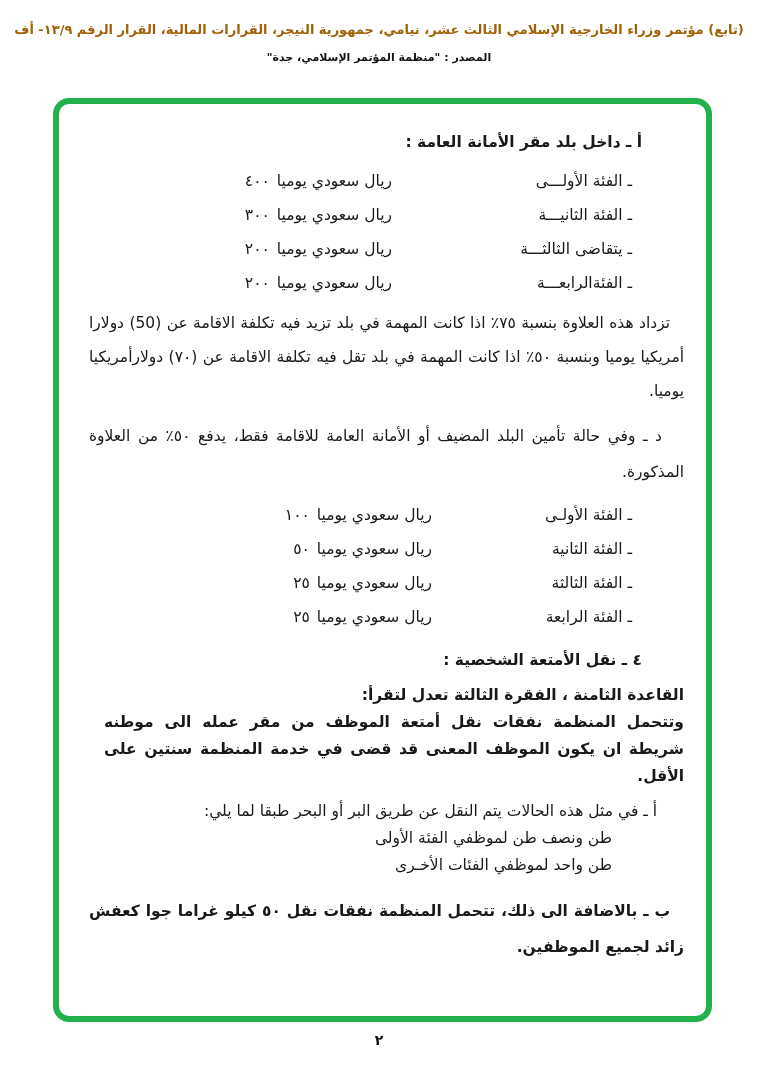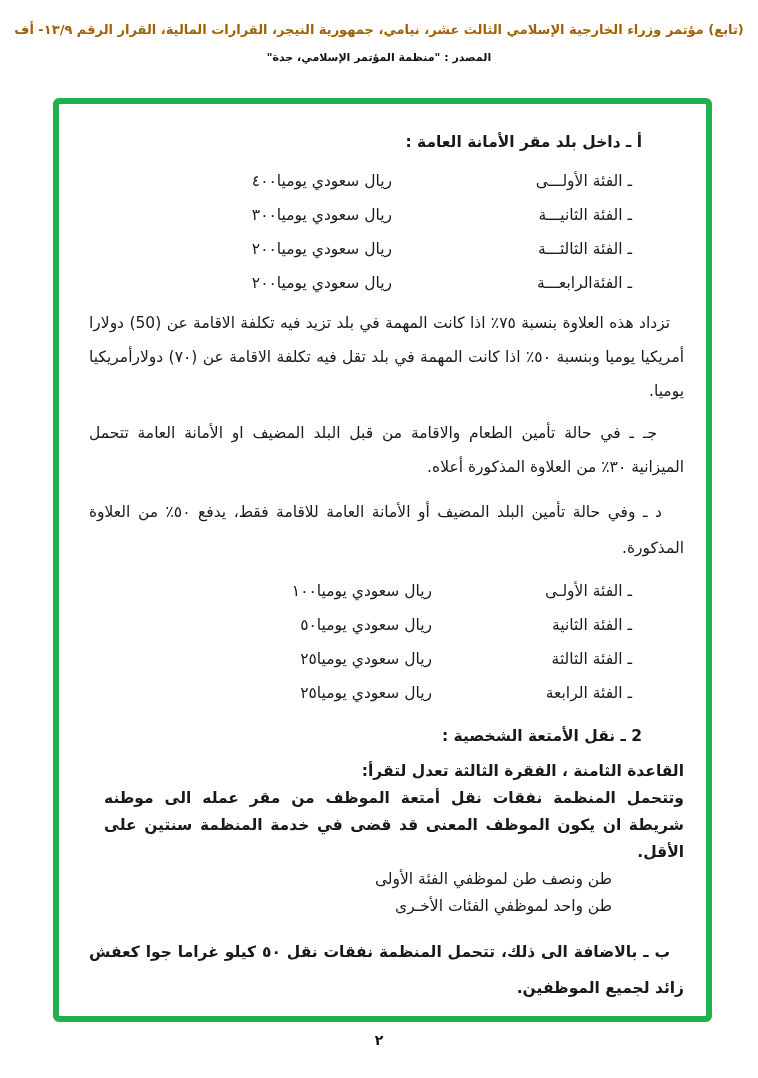--- a/index.html
+++ b/index.html
@@ -20,21 +20,21 @@
     font-size:13px;font-weight:700;letter-spacing:0;
     color:#a16207;white-space:nowrap;
   }
   .header-line2{
     margin-top:14px;font-size:11px;font-weight:700;color:#111;
   }
   .green-box{
     position:absolute;left:53px;top:98px;
     width:647px;height:912px;
     border:6px solid #22b14c;
-    border-radius:6px;
+    border-radius:16px;
     background:transparent;
   }
   .box-content{
     direction:rtl;
     padding:26px 22px 20px 30px;
     font-size:15.5px;
     color:#191919;
   }
   .sec-heading{
     line-height:24px;
@@ -48,21 +48,21 @@
     line-height:34px;
   }
   .fee-row .fee-label{
     flex:0 0 292px;
     padding-right:52px;
     box-sizing:border-box;
     text-align:right;
   }
   .fee-list.travel .fee-row .fee-label{flex-basis:252px;}
   .fee-amount{
-    direction:ltr;display:inline-flex;align-items:flex-start;
+    direction:ltr;display:inline-flex;gap:7px;align-items:flex-start;
   }
   .fee-amount .amt-unit{direction:rtl;unicode-bidi:isolate;}
   .para{
     direction:rtl;text-align:justify;
     line-height:34px;margin:4px 0 0 0;
   }
   .para.tight{line-height:36px;}
   .para.tighter{line-height:27px;}
   .ind14{text-indent:14px;}
   .ind22{text-indent:22px;}
@@ -105,39 +105,38 @@
         </span>
       </div>
       <div class="fee-row">
         <span class="fee-label">ـ الفئة الثانيـــة</span>
         <span class="fee-amount">
           <span class="amt-num">٣٠٠</span>
           <span class="amt-unit">ريال سعودي يوميا</span>
         </span>
       </div>
       <div class="fee-row">
-        <span class="fee-label">ـ الفئة الثالثـــة</span>
+        <span class="fee-label">ـ يتقاضى الثالثـــة</span>
         <span class="fee-amount">
           <span class="amt-num">٢٠٠</span>
           <span class="amt-unit">ريال سعودي يوميا</span>
         </span>
       </div>
       <div class="fee-row">
         <span class="fee-label">ـ الفئةالرابعـــة</span>
         <span class="fee-amount">
           <span class="amt-num">٢٠٠</span>
           <span class="amt-unit">ريال سعودي يوميا</span>
         </span>
       </div>
     </div>
 
 
     <p class="para ind14 mt6">تزداد هذه العلاوة بنسبة ٧٥٪ اذا كانت المهمة في بلد تزيد فيه تكلفة الاقامة عن (50) دولارا أمريكيا يوميا وبنسبة ٥٠٪ اذا كانت المهمة في بلد تقل فيه تكلفة الاقامة عن (٧٠) دولارأمريكيا يوميا.</p>
 
-    <p class="para ind27 mt8">جـ ـ في حالة تأمين الطعام والاقامة من قبل البلد المضيف او الأمانة العامة تتحمل الميزانية ٣٠٪ من العلاوة المذكورة أعلاه.</p>
 
     <p class="para tight ind22 mt10">د ـ وفي حالة تأمين البلد المضيف أو الأمانة العامة للاقامة فقط، يدفع ٥٠٪ من العلاوة المذكورة.</p>
 
 
     <div class="fee-list travel mt8">
       <div class="fee-row">
         <span class="fee-label">ـ الفئة الأولـى</span>
         <span class="fee-amount">
           <span class="amt-num">١٠٠</span>
           <span class="amt-unit">ريال سعودي يوميا</span>
@@ -159,25 +158,26 @@
       </div>
       <div class="fee-row">
         <span class="fee-label">ـ الفئة الرابعة</span>
         <span class="fee-amount">
           <span class="amt-num">٢٥</span>
           <span class="amt-unit">ريال سعودي يوميا</span>
         </span>
       </div>
     </div>
 
-    <div class="sec-heading mt14">2 ـ نقل الأمتعة الشخصية :</div>
+    <div class="sec-heading mt14">٤ ـ نقل الأمتعة الشخصية :</div>
 
     <p class="para tighter bold mt10">القاعدة الثامنة ، الفقرة الثالثة تعدل لتقرأ:</p>
     <p class="para tighter bold" style="margin-top:0;margin-left:15px;">وتتحمل المنظمة نفقات نقل أمتعة الموظف من مقر عمله الى موطنه شريطة ان يكون الموظف المعنى قد قضى في خدمة المنظمة سنتين على الأقل.</p>
 
+    <p class="para tighter ind27 mt8">أ ـ في مثل هذه الحالات يتم النقل عن طريق البر أو البحر طبقا لما يلي:</p>
     <div class="sub-line">طن ونصف طن لموظفي الفئة الأولى</div>
     <div class="sub-line">طن واحد لموظفي الفئات الأخـرى</div>
 
     <p class="para tight bold ind14 mt14">ب ـ بالاضافة الى ذلك، تتحمل المنظمة نفقات نقل ٥٠ كيلو غراما جوا كعفش زائد لجميع الموظفين.</p>
 
   </div>
 </div>
 
 <div class="page-number">٢</div>
 

